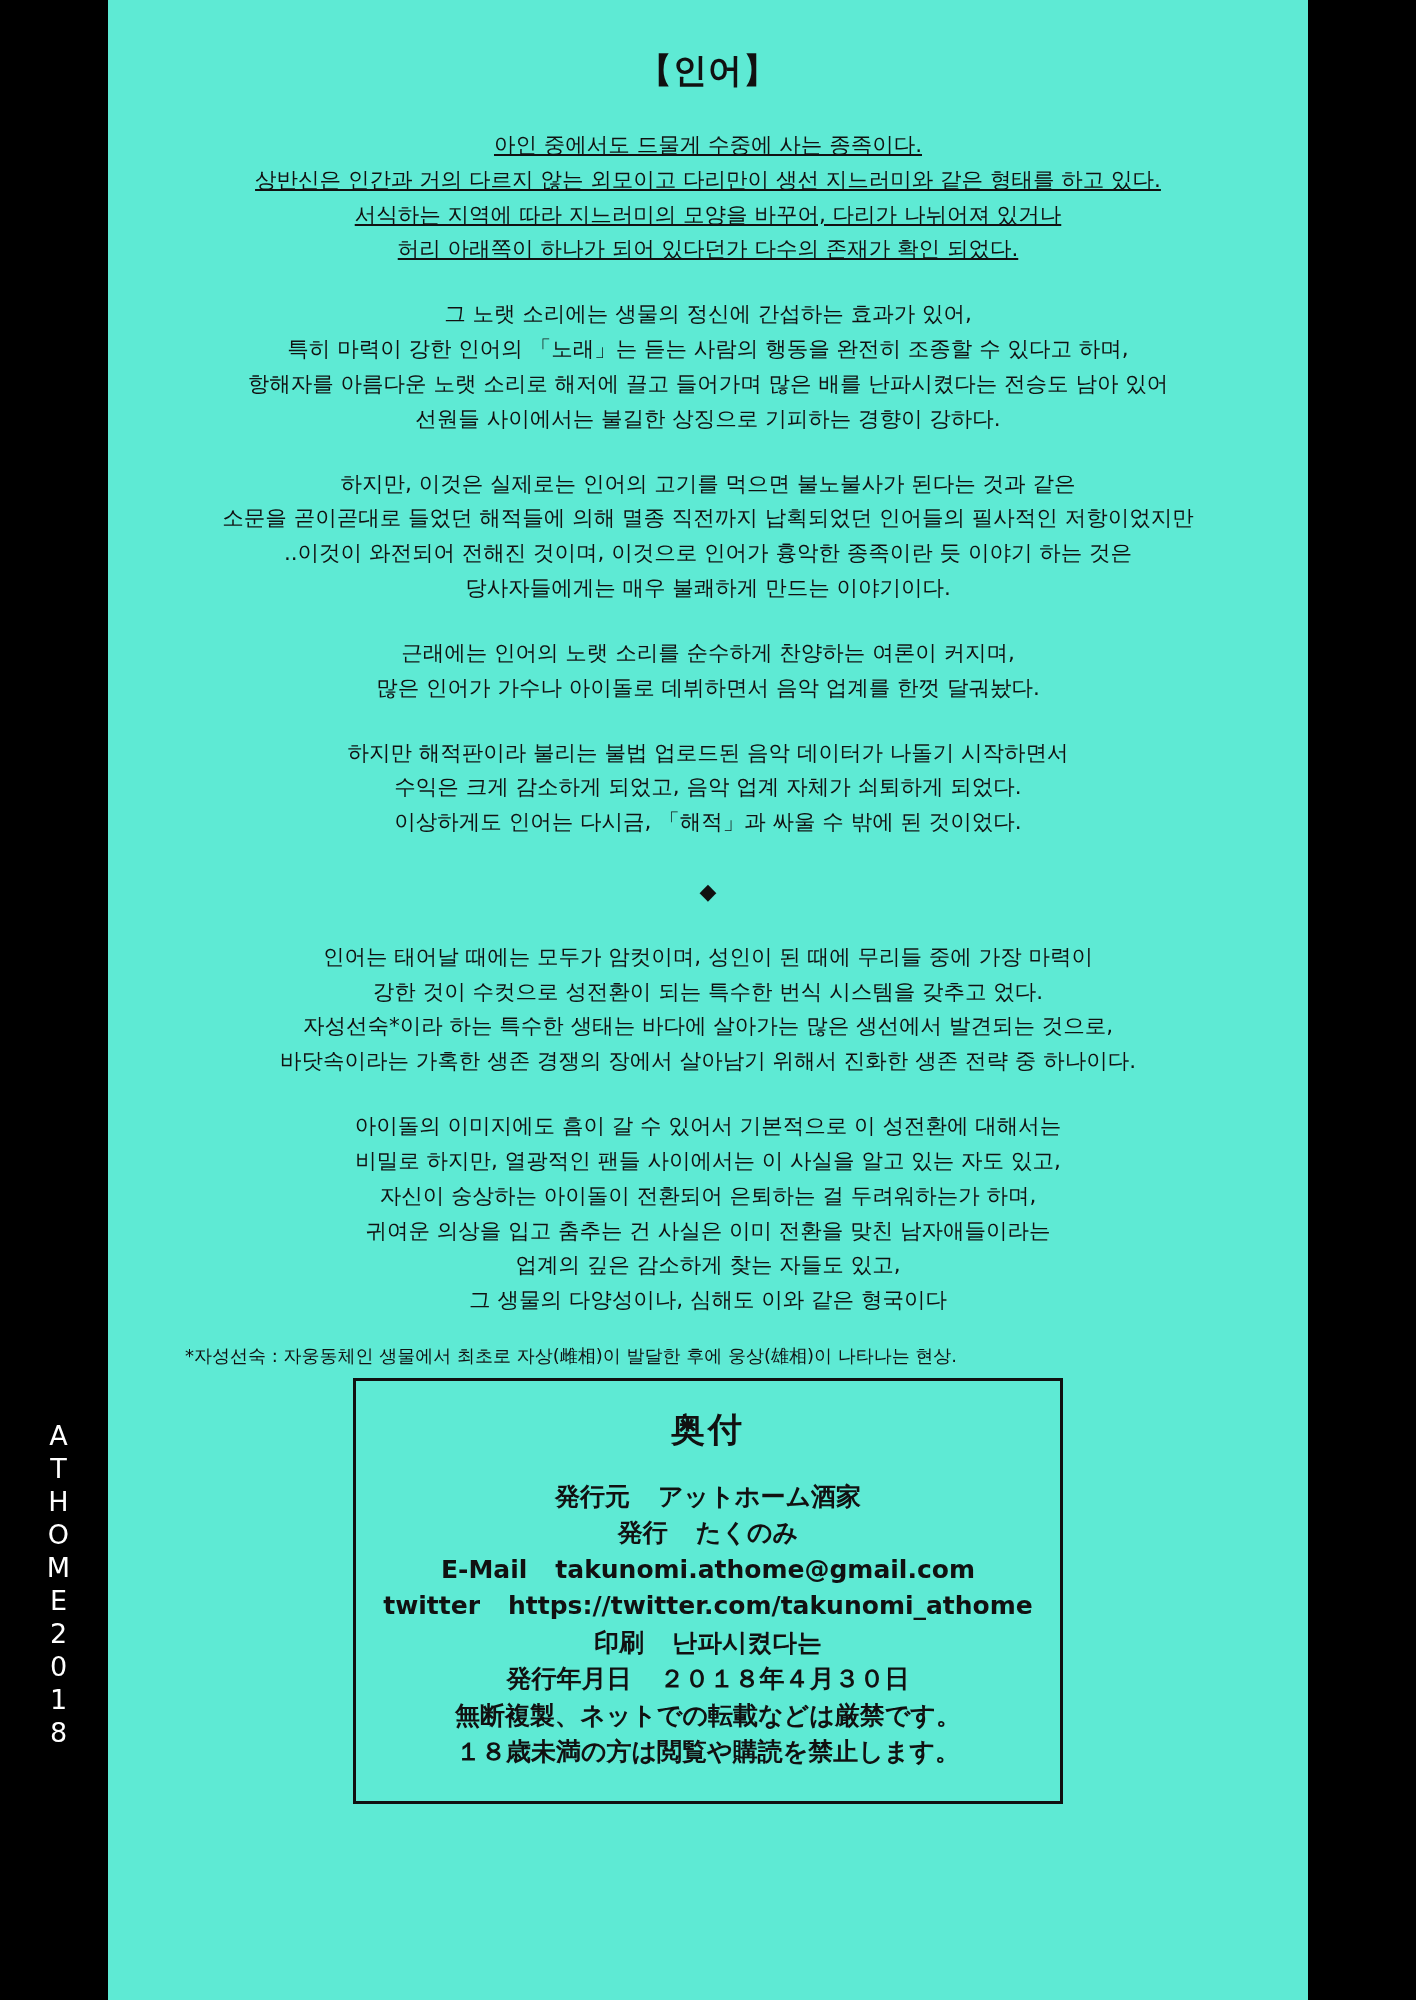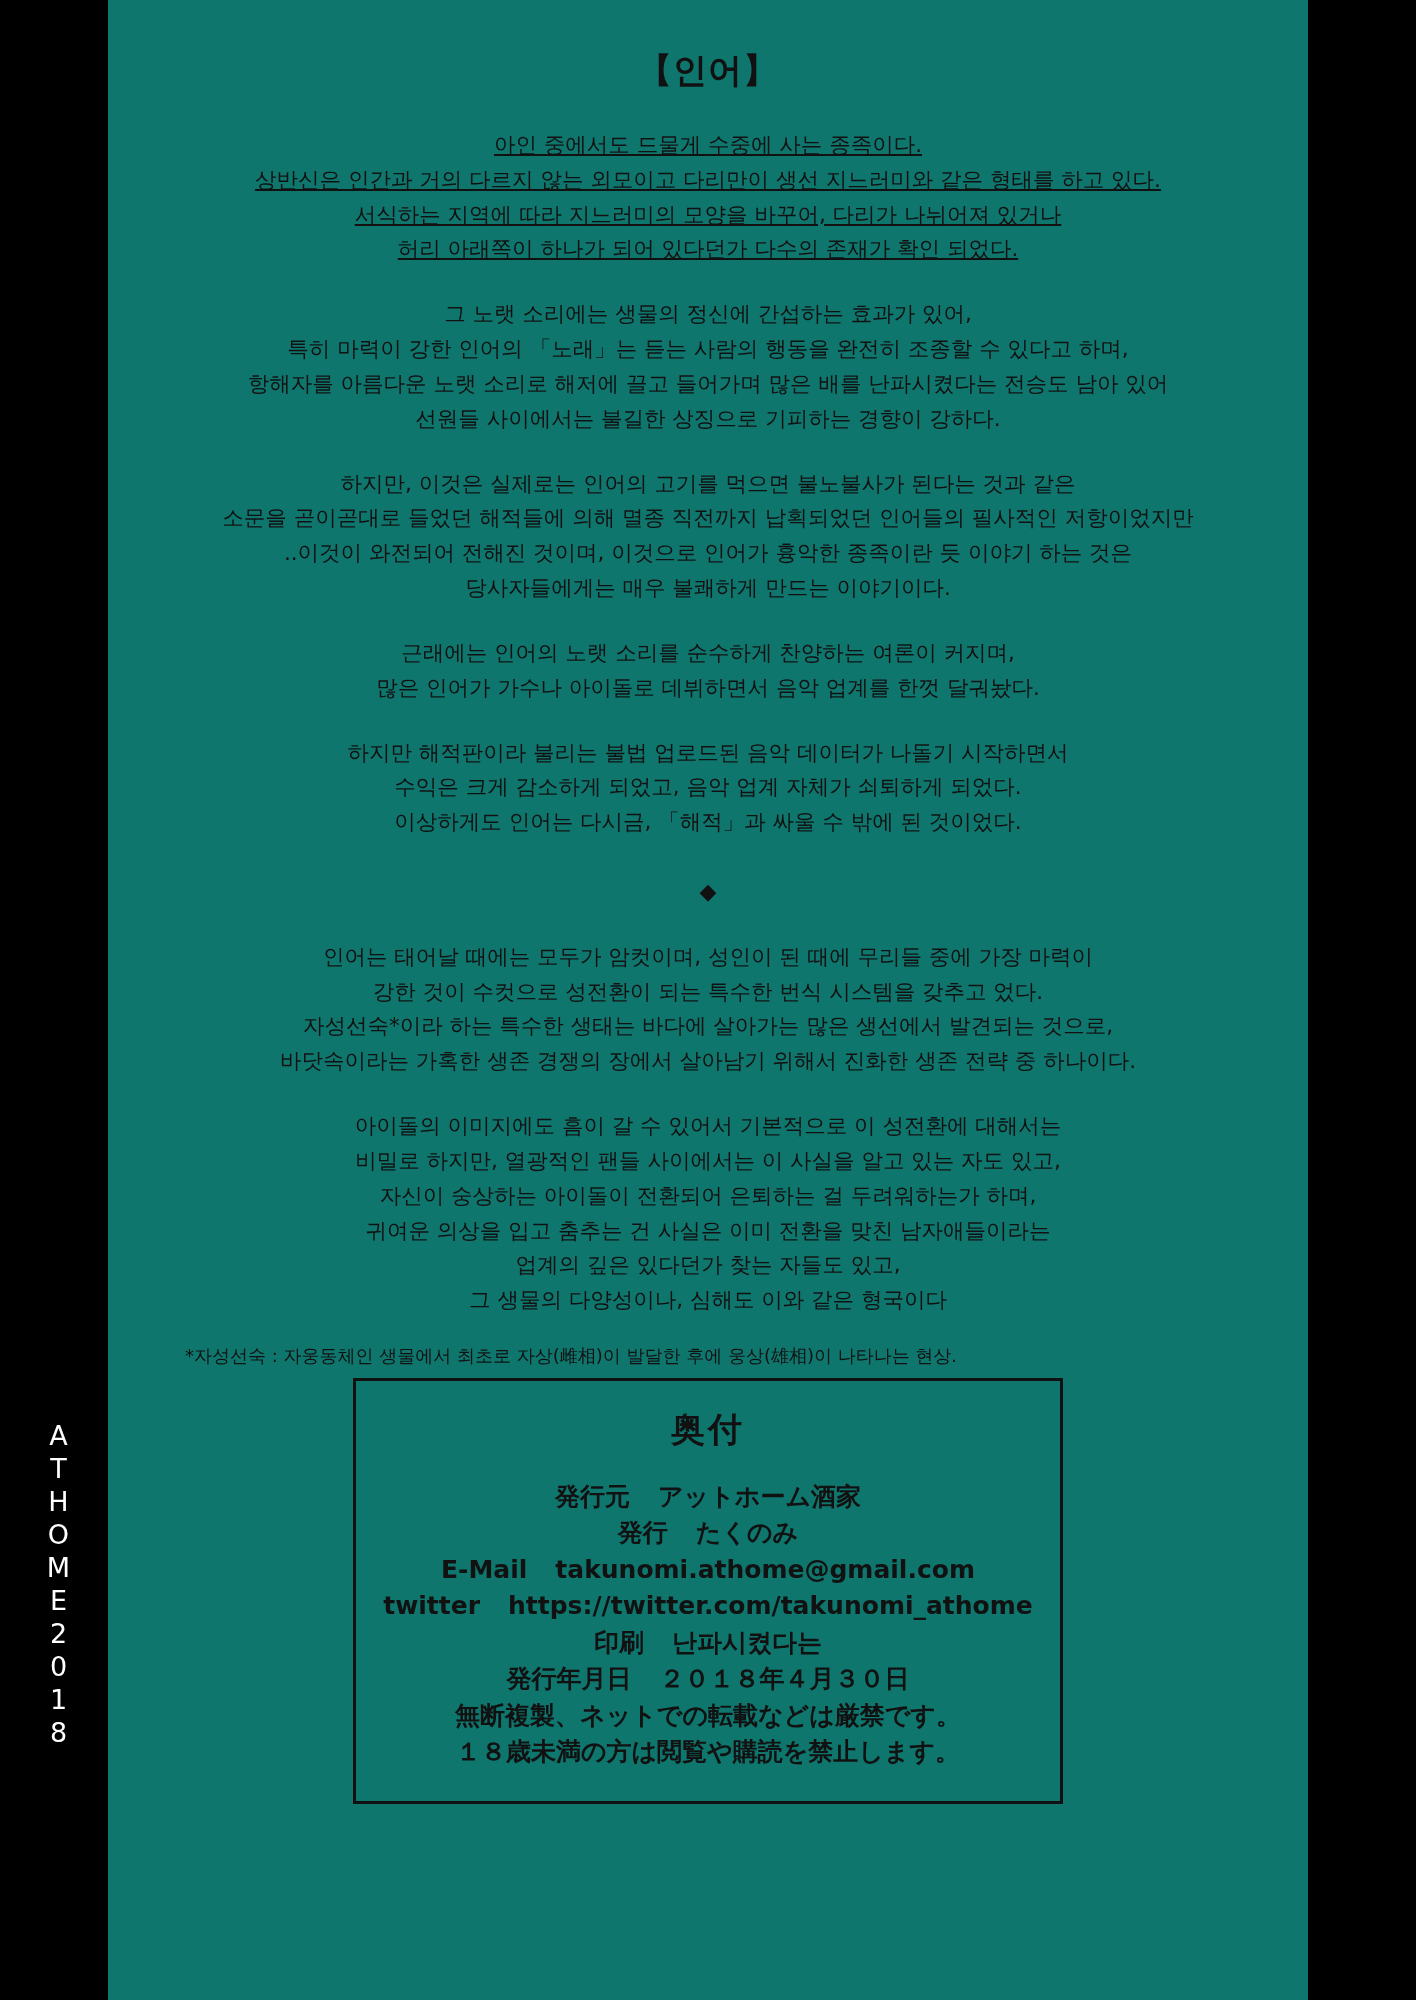--- a/index.html
+++ b/index.html
@@ -14,21 +14,21 @@
     background: #000000;
     overflow: hidden;
     font-family: "DejaVu Sans", sans-serif;
   }
   .sheet {
     position: absolute;
     left: 108px;
     top: 0;
     width: 1200px;
     height: 2000px;
-    background: #0f766e;
+    background: #5eead4;
   }
   .sidelabel {
     position: absolute;
     left: 34px;
     top: 1420px;
     width: 40px;
     color: #ffffff;
     font-size: 27px;
     letter-spacing: 2px;
     font-family: "DejaVu Sans", sans-serif;
@@ -160,21 +160,21 @@
         <span class="ln">강한 것이 수컷으로 성전환이 되는 특수한 번식 시스템을 갖추고 었다.</span>
         <span class="ln">자성선숙*이라 하는 특수한 생태는 바다에 살아가는 많은 생선에서 발견되는 것으로,</span>
         <span class="ln">바닷속이라는 가혹한 생존 경쟁의 장에서 살아남기 위해서 진화한 생존 전략 중 하나이다.</span>
       </div>
 
       <div class="para">
         <span class="ln">아이돌의 이미지에도 흠이 갈 수 있어서 기본적으로 이 성전환에 대해서는</span>
         <span class="ln">비밀로 하지만, 열광적인 팬들 사이에서는 이 사실을 알고 있는 자도 있고,</span>
         <span class="ln">자신이 숭상하는 아이돌이 전환되어 은퇴하는 걸 두려워하는가 하며,</span>
         <span class="ln">귀여운 의상을 입고 춤추는 건 사실은 이미 전환을 맞친 남자애들이라는</span>
-        <span class="ln">업계의 깊은 있다던가 찾는 자들도 있고,</span>
+        <span class="ln">업계의 깊은 감소하게 찾는 자들도 있고,</span>
         <span class="ln">그 생물의 다양성이나, 심해도 이와 같은 형국이다</span>
       </div>
 
     </div>
 
     <div class="footnote">*자성선숙 : 자웅동체인 생물에서 최초로 자상(雌相)이 발달한 후에 웅상(雄相)이 나타나는 현상.</div>
 
     <div class="colophon">
       <div class="colophon-title">奥付</div>
 

